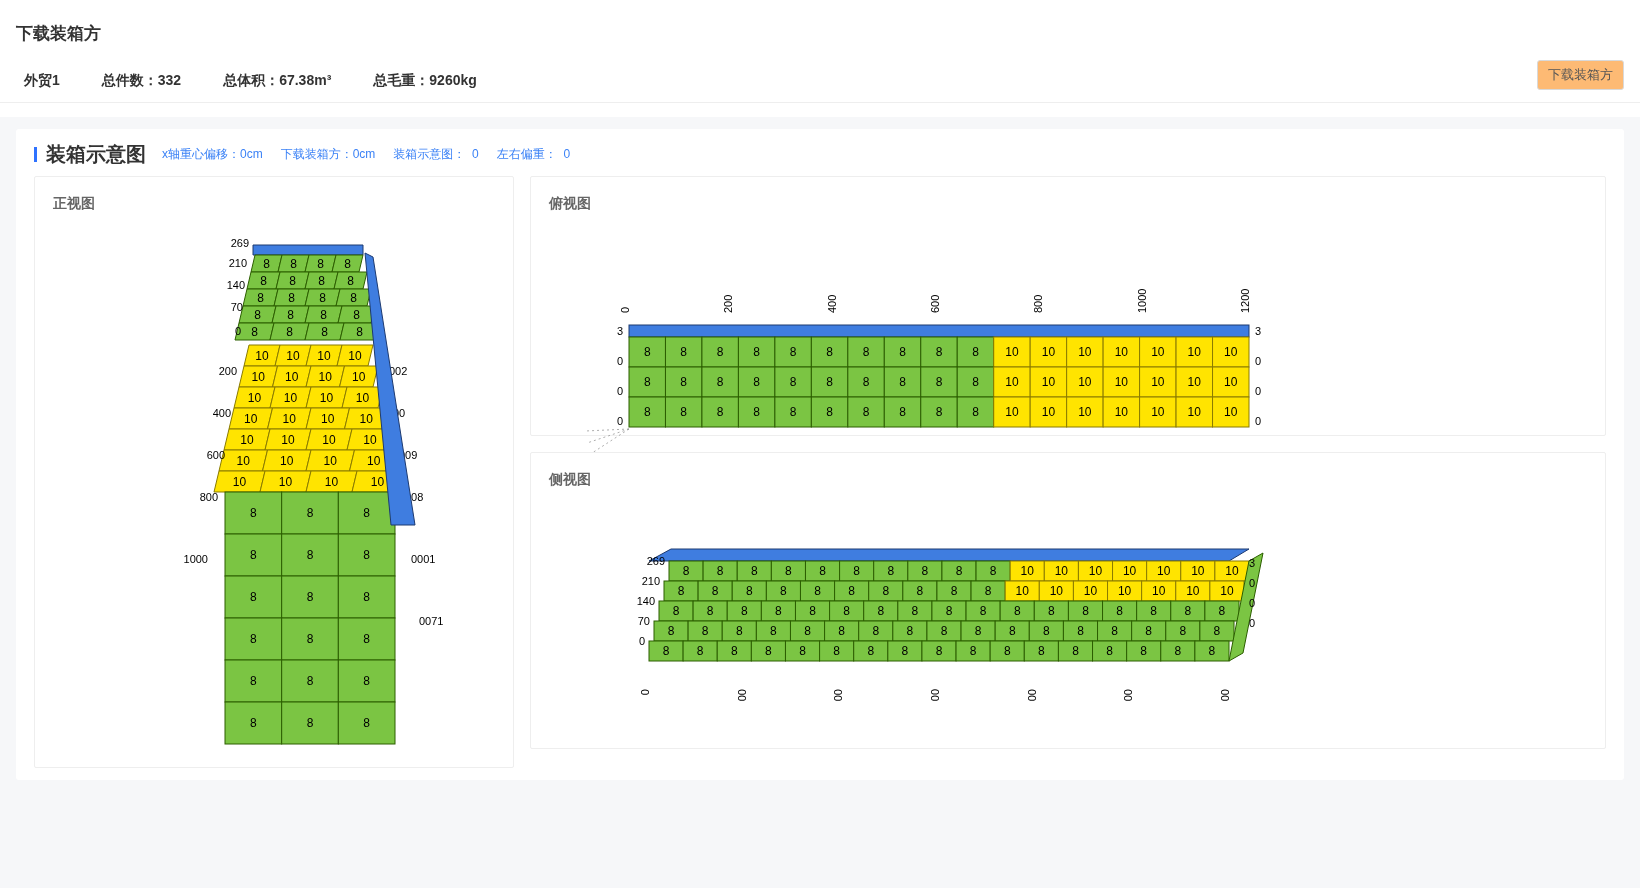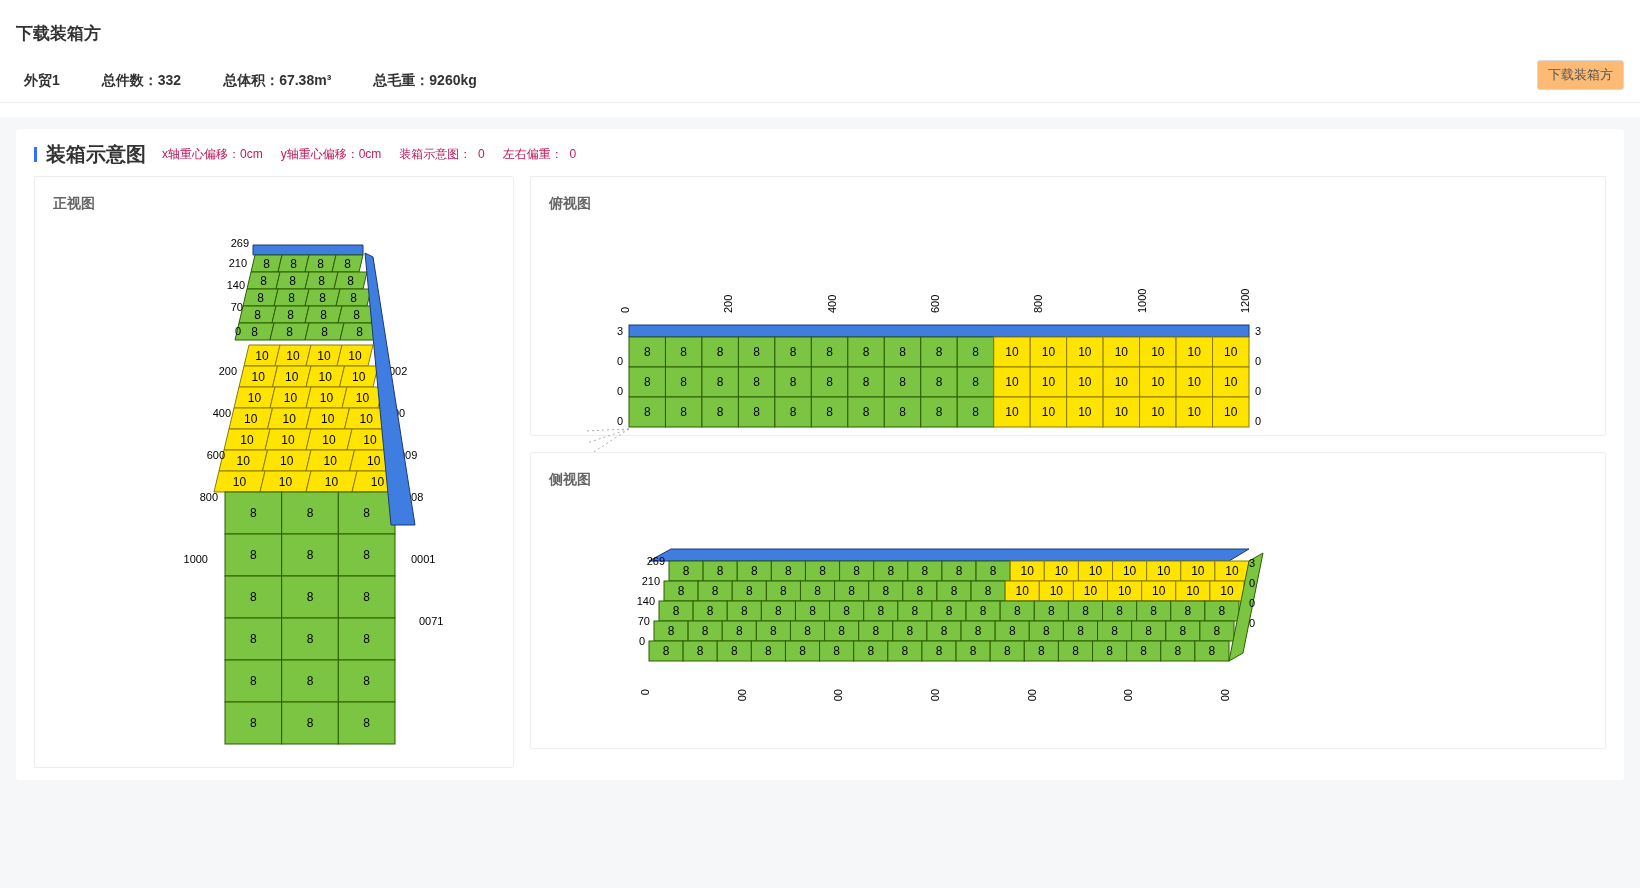--- a/index.html
+++ b/index.html
@@ -8,21 +8,21 @@
 .page-title{font-size:17px;font-weight:700;color:#333;padding:22px 5px 15px 16px;}
 .info-bar{display:flex;align-items:flex-end;padding:0 16px 12px 24px;font-size:14px;font-weight:700;color:#333}
 .info-item{margin-right:42px;white-space:nowrap}
 .dl-btn{margin-left:auto;background:#fdba74;border:1px solid #d9d9d9;border-radius:3px;padding:5px 10px;font-size:13px;color:#555;cursor:pointer}
 .divider{height:1px;background:#eee;margin:0 0 14px 0}
 .content-area{background:#f6f7f9;padding:12px 16px;height:100%}
 .panel{background:#fff;border-radius:3px;padding:12px 18px}
 .section-head{display:flex;align-items:center;margin-bottom:8px}
 .blue-bar{width:3px;height:15px;background:#2f72ff;margin-right:9px}
 .section-title{font-weight:700;font-size:20px;color:#333;margin-right:16px}
-.meta{font-size:12px;color:#be185d;margin-right:18px}
+.meta{font-size:12px;color:#3b82f6;margin-right:18px}
 .views-wrap{display:flex;gap:16px}
 .left-col{width:480px;display:flex;flex-direction:column}
 .right-col{flex:1;display:flex;flex-direction:column;gap:16px}
 .view-card{background:#fff;border:1px solid #eee;border-radius:2px;padding:18px}
 .view-title{font-size:14px;font-weight:700;color:#666;margin-bottom:12px}
 
 
 text{font-family:sans-serif;font-size:12px;fill:#000}
 .box-g{fill:#7bc543;stroke:#2c5e00;stroke-width:1}
 .box-y{fill:#ffe400;stroke:#8a7b00;stroke-width:1}
@@ -50,21 +50,21 @@
   </div>
 
   <div class="divider"></div>
 
   <div class="content-area">
     <div class="panel">
       <div class="section-head">
         <div class="blue-bar"></div>
         <div class="section-title">装箱示意图</div>
         <div class="meta"><span>x轴重心偏移：</span><span>0cm</span></div>
-        <div class="meta"><span>y轴重心偏移：</span><span>0cm</span></div>
+        <div class="meta"><span>下载装箱方：</span><span>0cm</span></div>
         <div class="meta"><span>装箱示意图：</span>&nbsp;&nbsp;<span>0</span></div>
         <div class="meta"><span>左右偏重：</span>&nbsp;&nbsp;<span>0</span></div>
       </div>
 
       <div class="views-wrap">
 
         <div class="left-col">
           <div class="view-card" style="height:592px">
             <div class="view-title">正视图</div>
             <svg width="440" height="580" viewBox="0 0 440 580">

